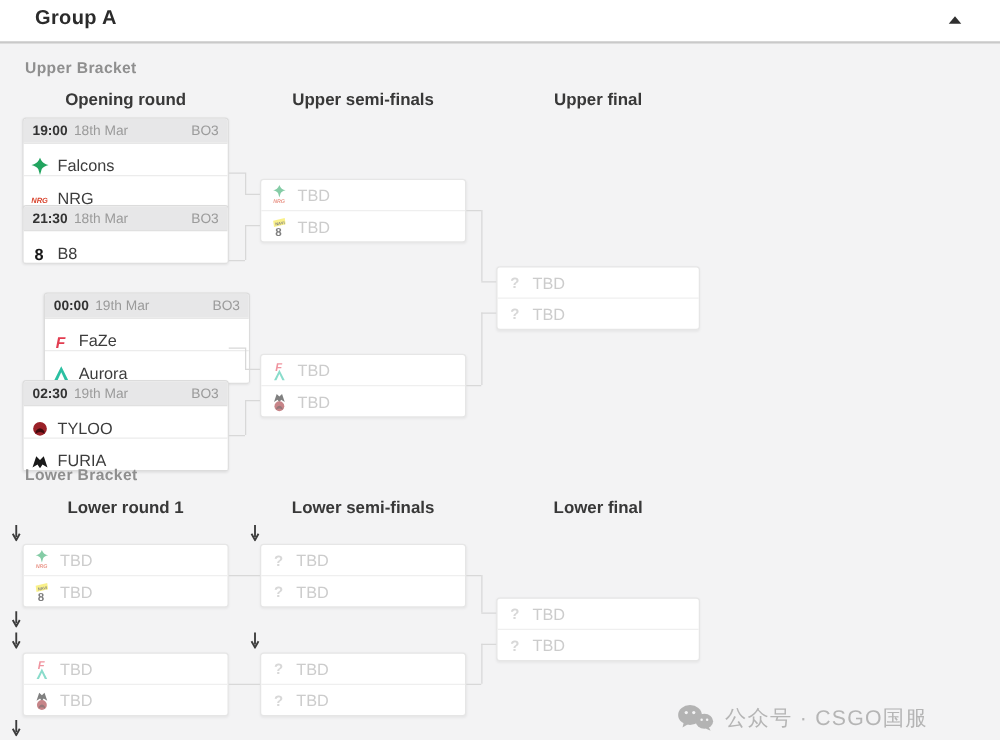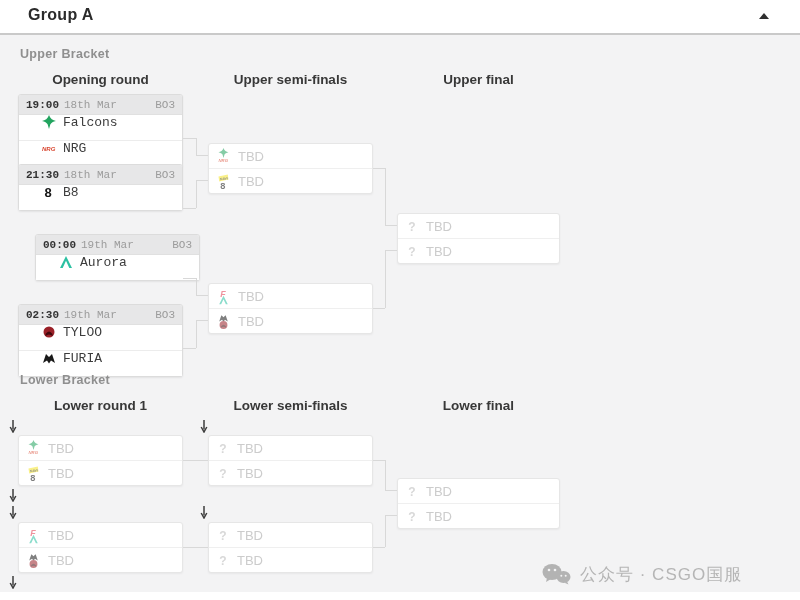--- a/index.html
+++ b/index.html
@@ -9,26 +9,26 @@
   
   .titlebar{position:absolute;left:0;top:0;width:800px;height:33px;background:#fff;border-bottom:2px solid #c9c9c9;}
   .title{position:absolute;left:28px;top:6px;font-size:16px;font-weight:bold;color:#2b2b2b;letter-spacing:.3px;}
   .caret{position:absolute;right:30px;top:12px;cursor:pointer;line-height:0;}
 
   
   .graybg{position:absolute;left:0;top:35px;width:800px;height:557px;background:#f3f3f4;}
   .seclabel{position:absolute;font-size:12.5px;font-weight:bold;color:#8f8f8f;letter-spacing:.3px;}
   .colhead{position:absolute;font-size:13.5px;font-weight:bold;color:#383838;text-align:center;}
 
-  .match{position:absolute;width:165px;background:#fff;border:1px solid #dcdcdc;border-radius:3px;box-shadow:0 1px 2px rgba(0,0,0,.07);box-sizing:border-box;font-family:Liberation Mono, monospace;}
+  .match{position:absolute;width:165px;background:#fff;border:1px solid #dcdcdc;border-radius:3px;box-shadow:0 1px 2px rgba(0,0,0,.07);box-sizing:border-box;}
   .mhead{height:19px;background:#e7e7e8;display:flex;align-items:center;padding:0 7px;gap:5px;font-size:11px;border-radius:2px 2px 0 0;}
   .mtime{font-weight:bold;color:#333;}
   .mdate{color:#9b9b9b;}
   .mfmt{margin-left:auto;color:#9b9b9b;}
-  .trow{height:25px;display:flex;align-items:flex-start;padding:0 22px;gap:7px;font-size:13px;color:#3c3c3c;background:#fff;}
+  .trow{height:25px;display:flex;align-items:flex-end;padding:0 5px;gap:7px;font-size:13px;color:#3c3c3c;background:#fff;}
   .trow + .trow{border-top:1px solid #ececec;}
   .mhead + .trow{border-top:1px solid #e0e0e0;}
 
   .slot{position:absolute;width:165px;background:#fff;border:1px solid #e6e6e6;border-radius:3px;box-sizing:border-box;box-shadow:0 1px 2px rgba(0,0,0,.05);}
   .srow{height:24px;display:flex;align-items:center;padding:0 7px;gap:7px;}
   .srow + .srow{border-top:1px solid #efefef;}
   .tbd{color:#cccccc;font-size:13px;}
   .dual{width:15px;display:flex;flex-direction:column;align-items:center;opacity:.55;}
   .dual svg + svg{margin-top:-3px;}
   .qicon{width:14px;line-height:0;}
@@ -135,20 +135,28 @@
         </span>
       <span>B8</span>
     </div>
   </div>
 
   <div class="match" style="left:35px;top:234px">
     <div class="mhead">
       <span class="mtime">00:00</span>
       <span class="mdate">19th Mar</span>
       <span class="mfmt">BO3</span>
+    </div>
+    <div class="trow">
+      <span class="ticon">
+          <svg width="14" height="14" viewBox="0 0 14 14">
+            <use href="#i-faze"></use>
+          </svg>
+        </span>
+      <span>FaZe</span>
     </div>
     <div class="trow">
       <span class="ticon">
           <svg width="14" height="14" viewBox="0 0 14 14">
             <use href="#i-aurora"></use>
           </svg>
         </span>
       <span>Aurora</span>
     </div>
   </div>

